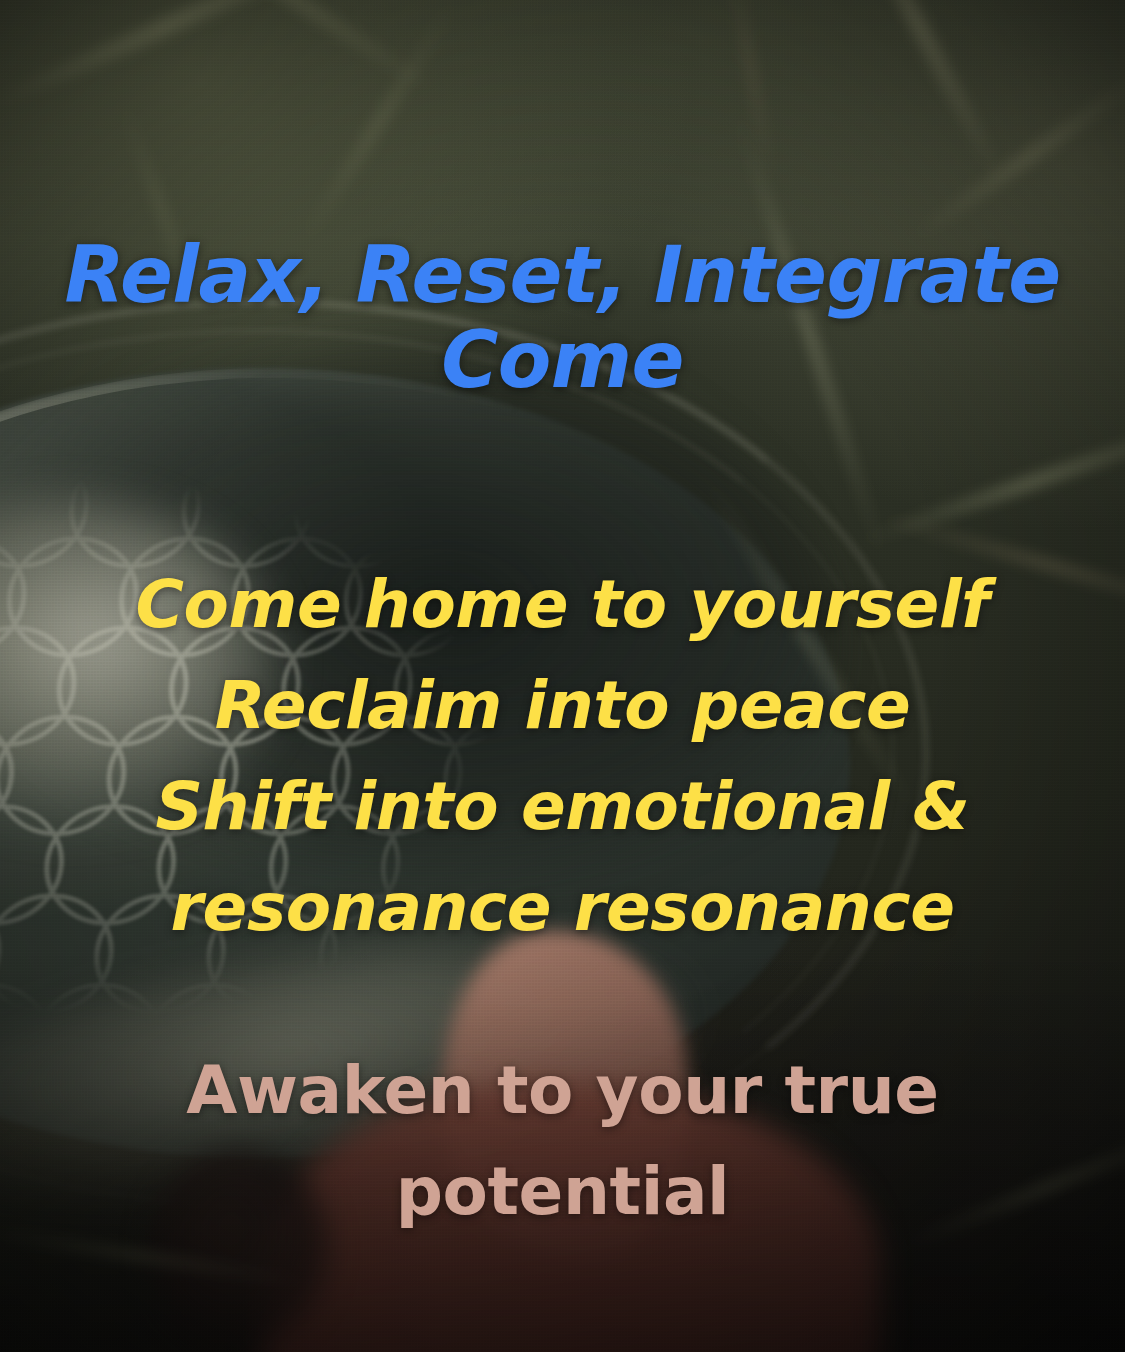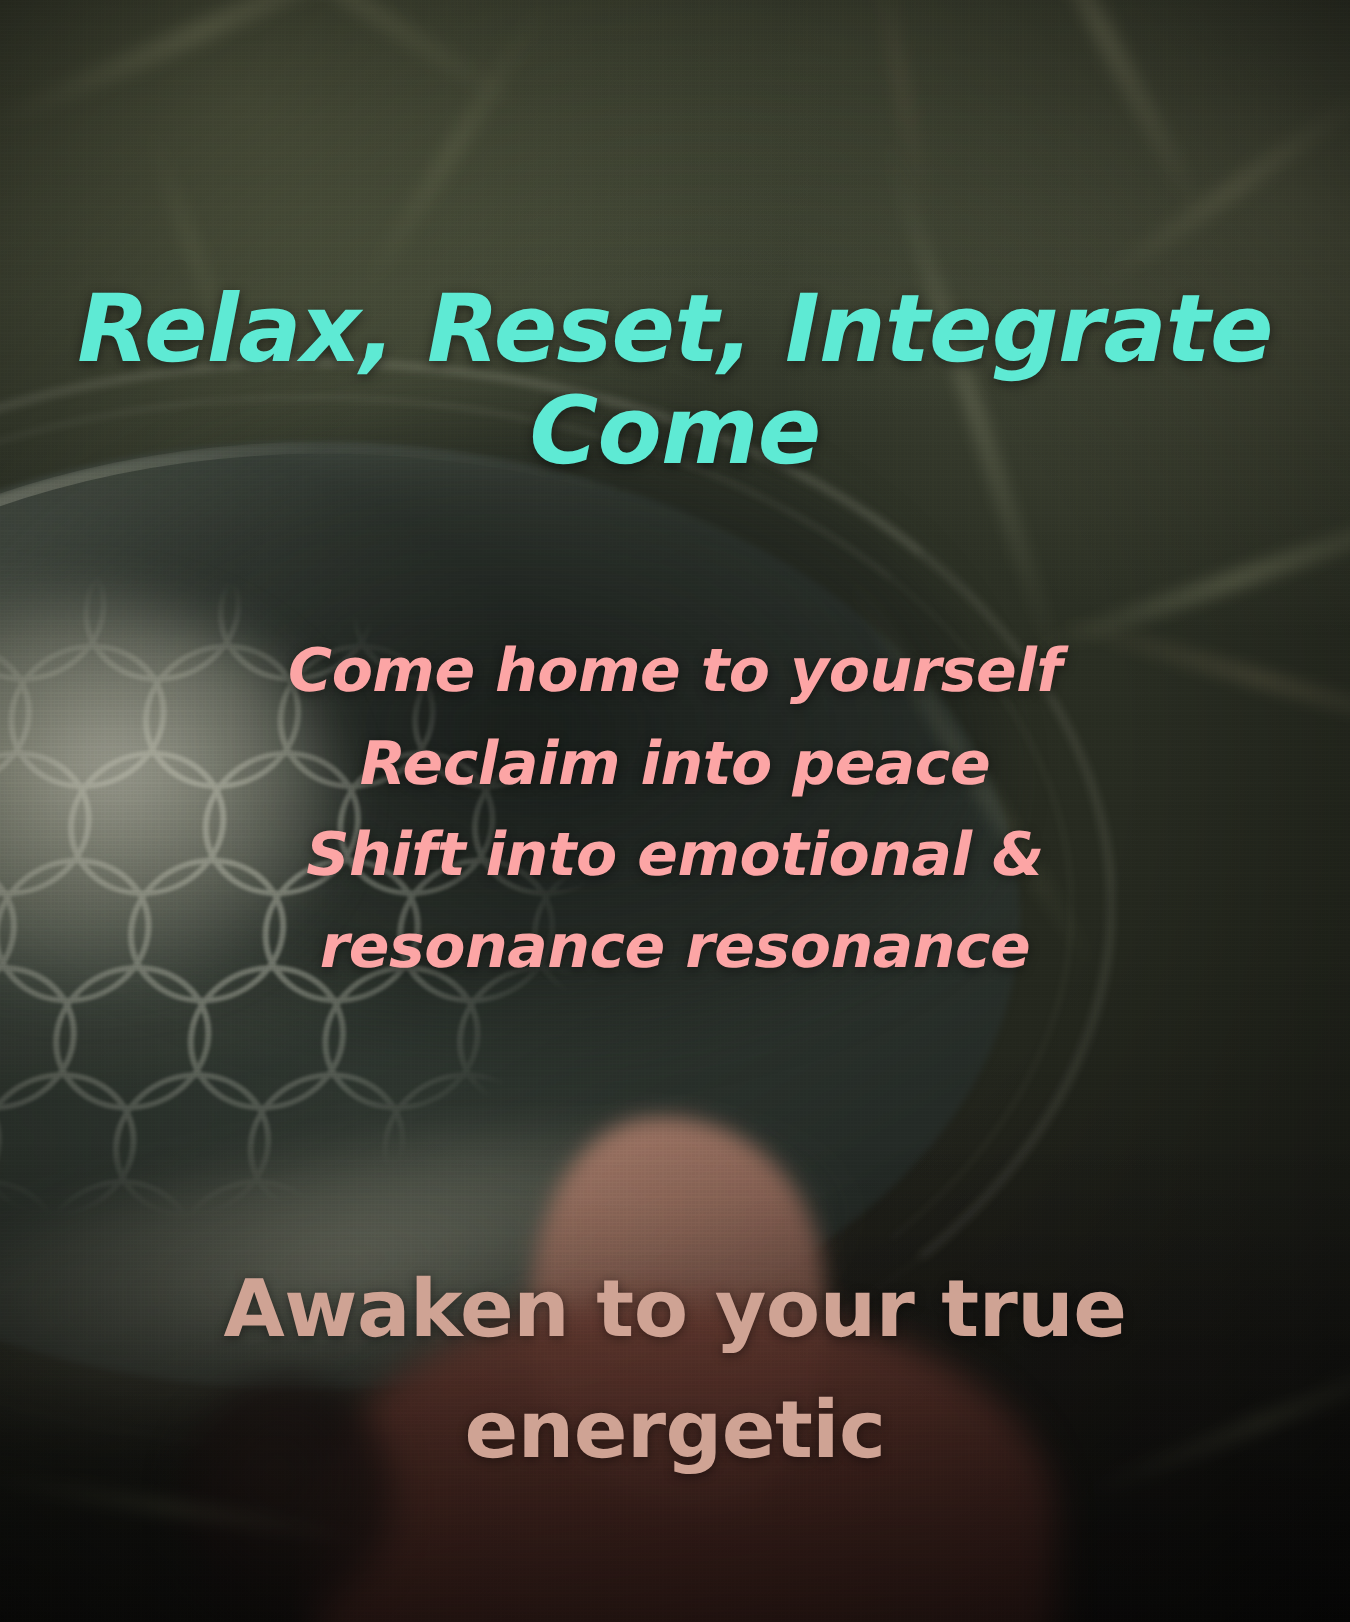--- a/index.html
+++ b/index.html
@@ -211,37 +211,37 @@
     left: 0;
     right: 0;
     top: 181px;
     text-align: center;
     font-family: "DejaVu Sans", sans-serif;
     font-weight: 700;
     font-style: italic;
     font-size: 78px;
     line-height: 1.09;
     letter-spacing: -0.6px;
-    color: #5eead4;
+    color: #3b82f6;
     padding: 0 40px;
     text-shadow: 0 2px 10px rgba(0,0,0,.45);
   }
   #body-block {
     position: absolute;
     left: 0;
     right: 0;
-    top: 521px;
+    top: 555px;
     text-align: center;
     font-family: "DejaVu Sans", sans-serif;
     font-weight: 600;
     font-style: italic;
-    font-size: 50px;
+    font-size: 66px;
     line-height: 1.53;
     letter-spacing: -0.4px;
-    color: #fca5a5;
+    color: #fde047;
     padding: 0 60px;
     text-shadow: 0 2px 9px rgba(0,0,0,.42);
   }
   #closing-block {
     position: absolute;
     left: 0;
     right: 0;
     top: 1041px;
     text-align: center;
     font-family: "DejaVu Sans", sans-serif;
@@ -388,17 +388,17 @@
 
     <div id="body-block">
       <span class="line">Come home to yourself</span>
       <span class="line">Reclaim into peace</span>
       <span class="line">Shift into emotional &amp;</span>
       <span class="line">resonance resonance</span>
     </div>
 
     <div id="closing-block">
       <span class="line">Awaken to your true</span>
-      <span class="line">energetic</span>
+      <span class="line">potential</span>
     </div>
 
   </div>
 </div>
 
 </body></html>

